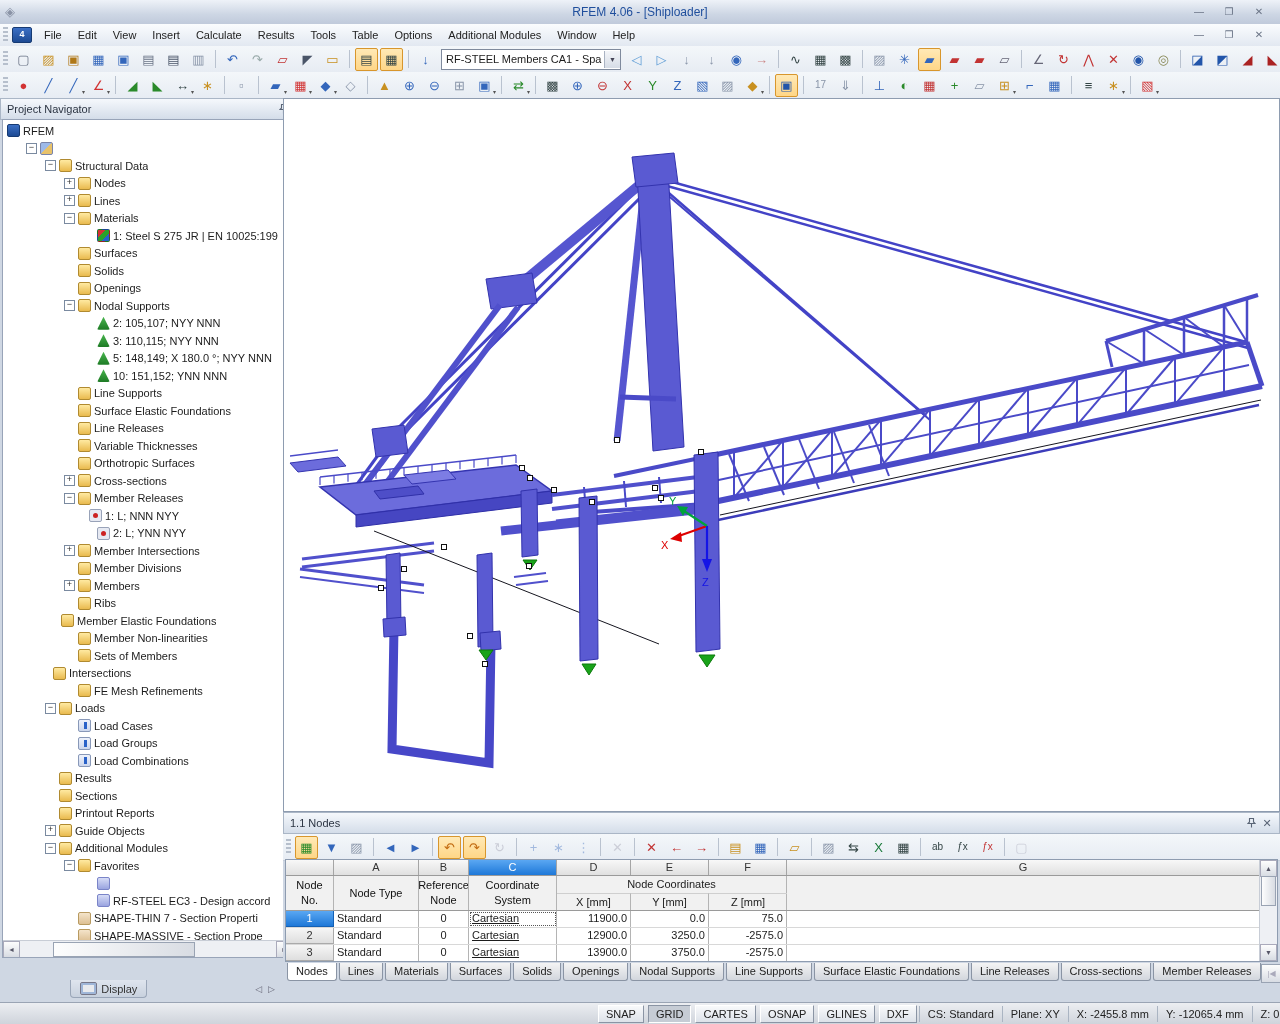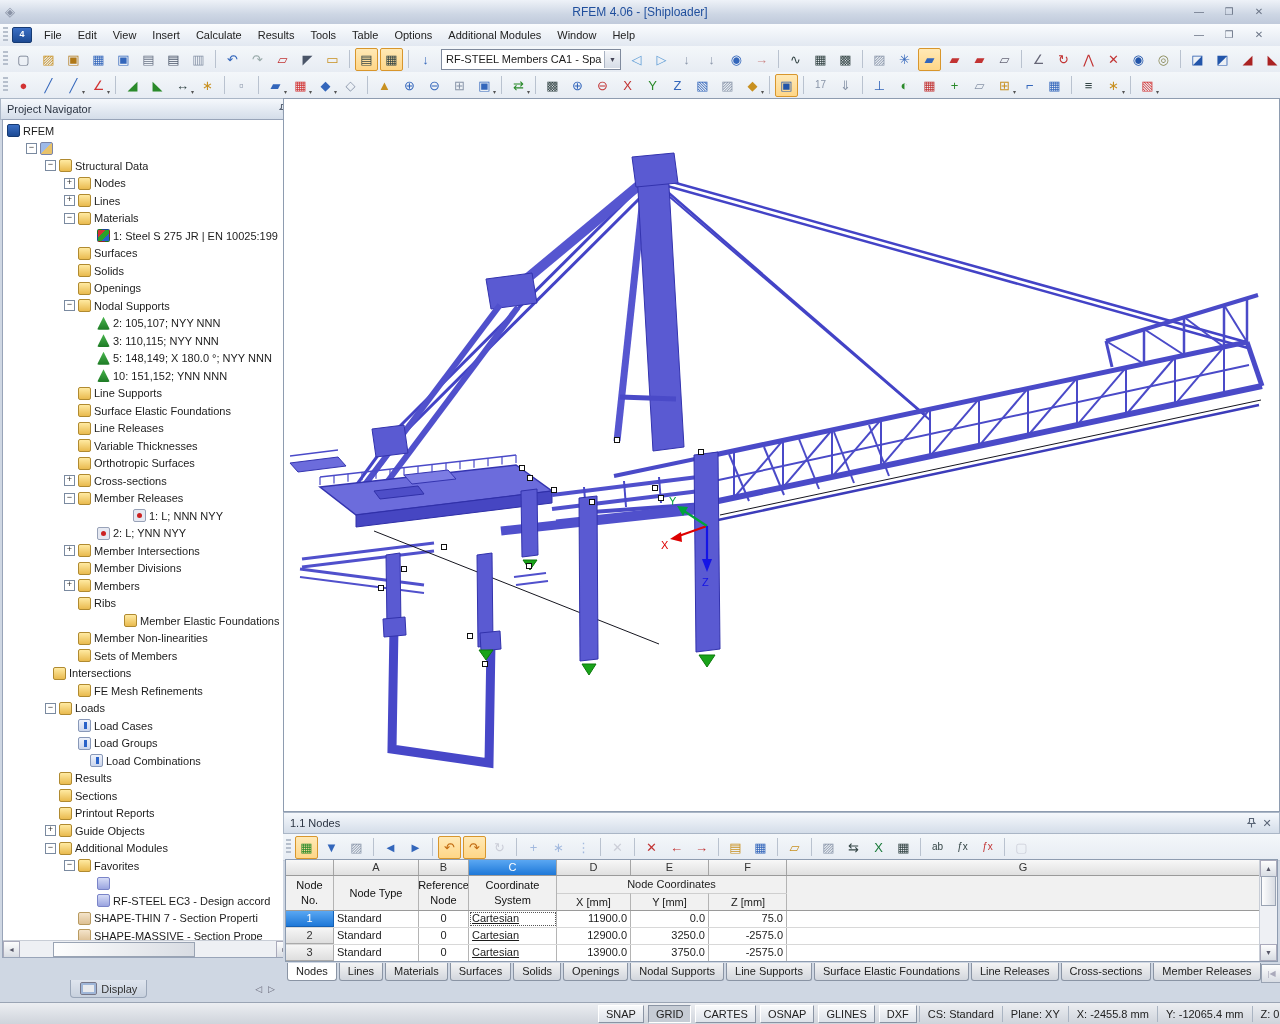--- a/index.html
+++ b/index.html
@@ -591,21 +591,21 @@
         <div class="trow" style="padding-left: 61px;">
           <span class="expbox">+</span>
           <span class="ti ti-folder"></span>
           <span class="tlabel">Cross-sections</span>
         </div>
         <div class="trow" style="padding-left: 61px;">
           <span class="expbox">−</span>
           <span class="ti ti-folder"></span>
           <span class="tlabel">Member Releases</span>
         </div>
-        <div class="trow" style="padding-left: 116px;">
+        <div class="trow" style="padding-left: 72px;">
           <span class="expspacer"></span>
           <span class="ti ti-release"></span>
           <span class="tlabel">1: L; NNN NYY</span>
         </div>
         <div class="trow" style="padding-left: 80px;">
           <span class="expspacer"></span>
           <span class="ti ti-release"></span>
           <span class="tlabel">2: L; YNN NYY</span>
         </div>
         <div class="trow" style="padding-left: 61px;">
@@ -621,21 +621,21 @@
         <div class="trow" style="padding-left: 61px;">
           <span class="expbox">+</span>
           <span class="ti ti-folder"></span>
           <span class="tlabel">Members</span>
         </div>
         <div class="trow" style="padding-left: 61px;">
           <span class="expspacer"></span>
           <span class="ti ti-folder"></span>
           <span class="tlabel">Ribs</span>
         </div>
-        <div class="trow" style="padding-left: 71px; margin-left: 36px;">
+        <div class="trow" style="padding-left: 44px;">
           <span class="expspacer"></span>
           <span class="ti ti-folder"></span>
           <span class="tlabel">Member Elastic Foundations</span>
         </div>
         <div class="trow" style="padding-left: 61px;">
           <span class="expspacer"></span>
           <span class="ti ti-folder"></span>
           <span class="tlabel">Member Non-linearities</span>
         </div>
         <div class="trow" style="padding-left: 61px;">
@@ -661,21 +661,21 @@
         <div class="trow" style="padding-left: 61px;">
           <span class="expspacer"></span>
           <span class="ti ti-load"></span>
           <span class="tlabel">Load Cases</span>
         </div>
         <div class="trow" style="padding-left: 61px;">
           <span class="expspacer"></span>
           <span class="ti ti-load"></span>
           <span class="tlabel">Load Groups</span>
         </div>
-        <div class="trow" style="padding-left: 61px; margin-left: 12px;">
+        <div class="trow" style="padding-left: 61px;">
           <span class="expspacer"></span>
           <span class="ti ti-load"></span>
           <span class="tlabel">Load Combinations</span>
         </div>
         <div class="trow" style="padding-left: 42px;">
           <span class="expspacer"></span>
           <span class="ti ti-folder"></span>
           <span class="tlabel">Results</span>
         </div>
         <div class="trow" style="padding-left: 42px;">

